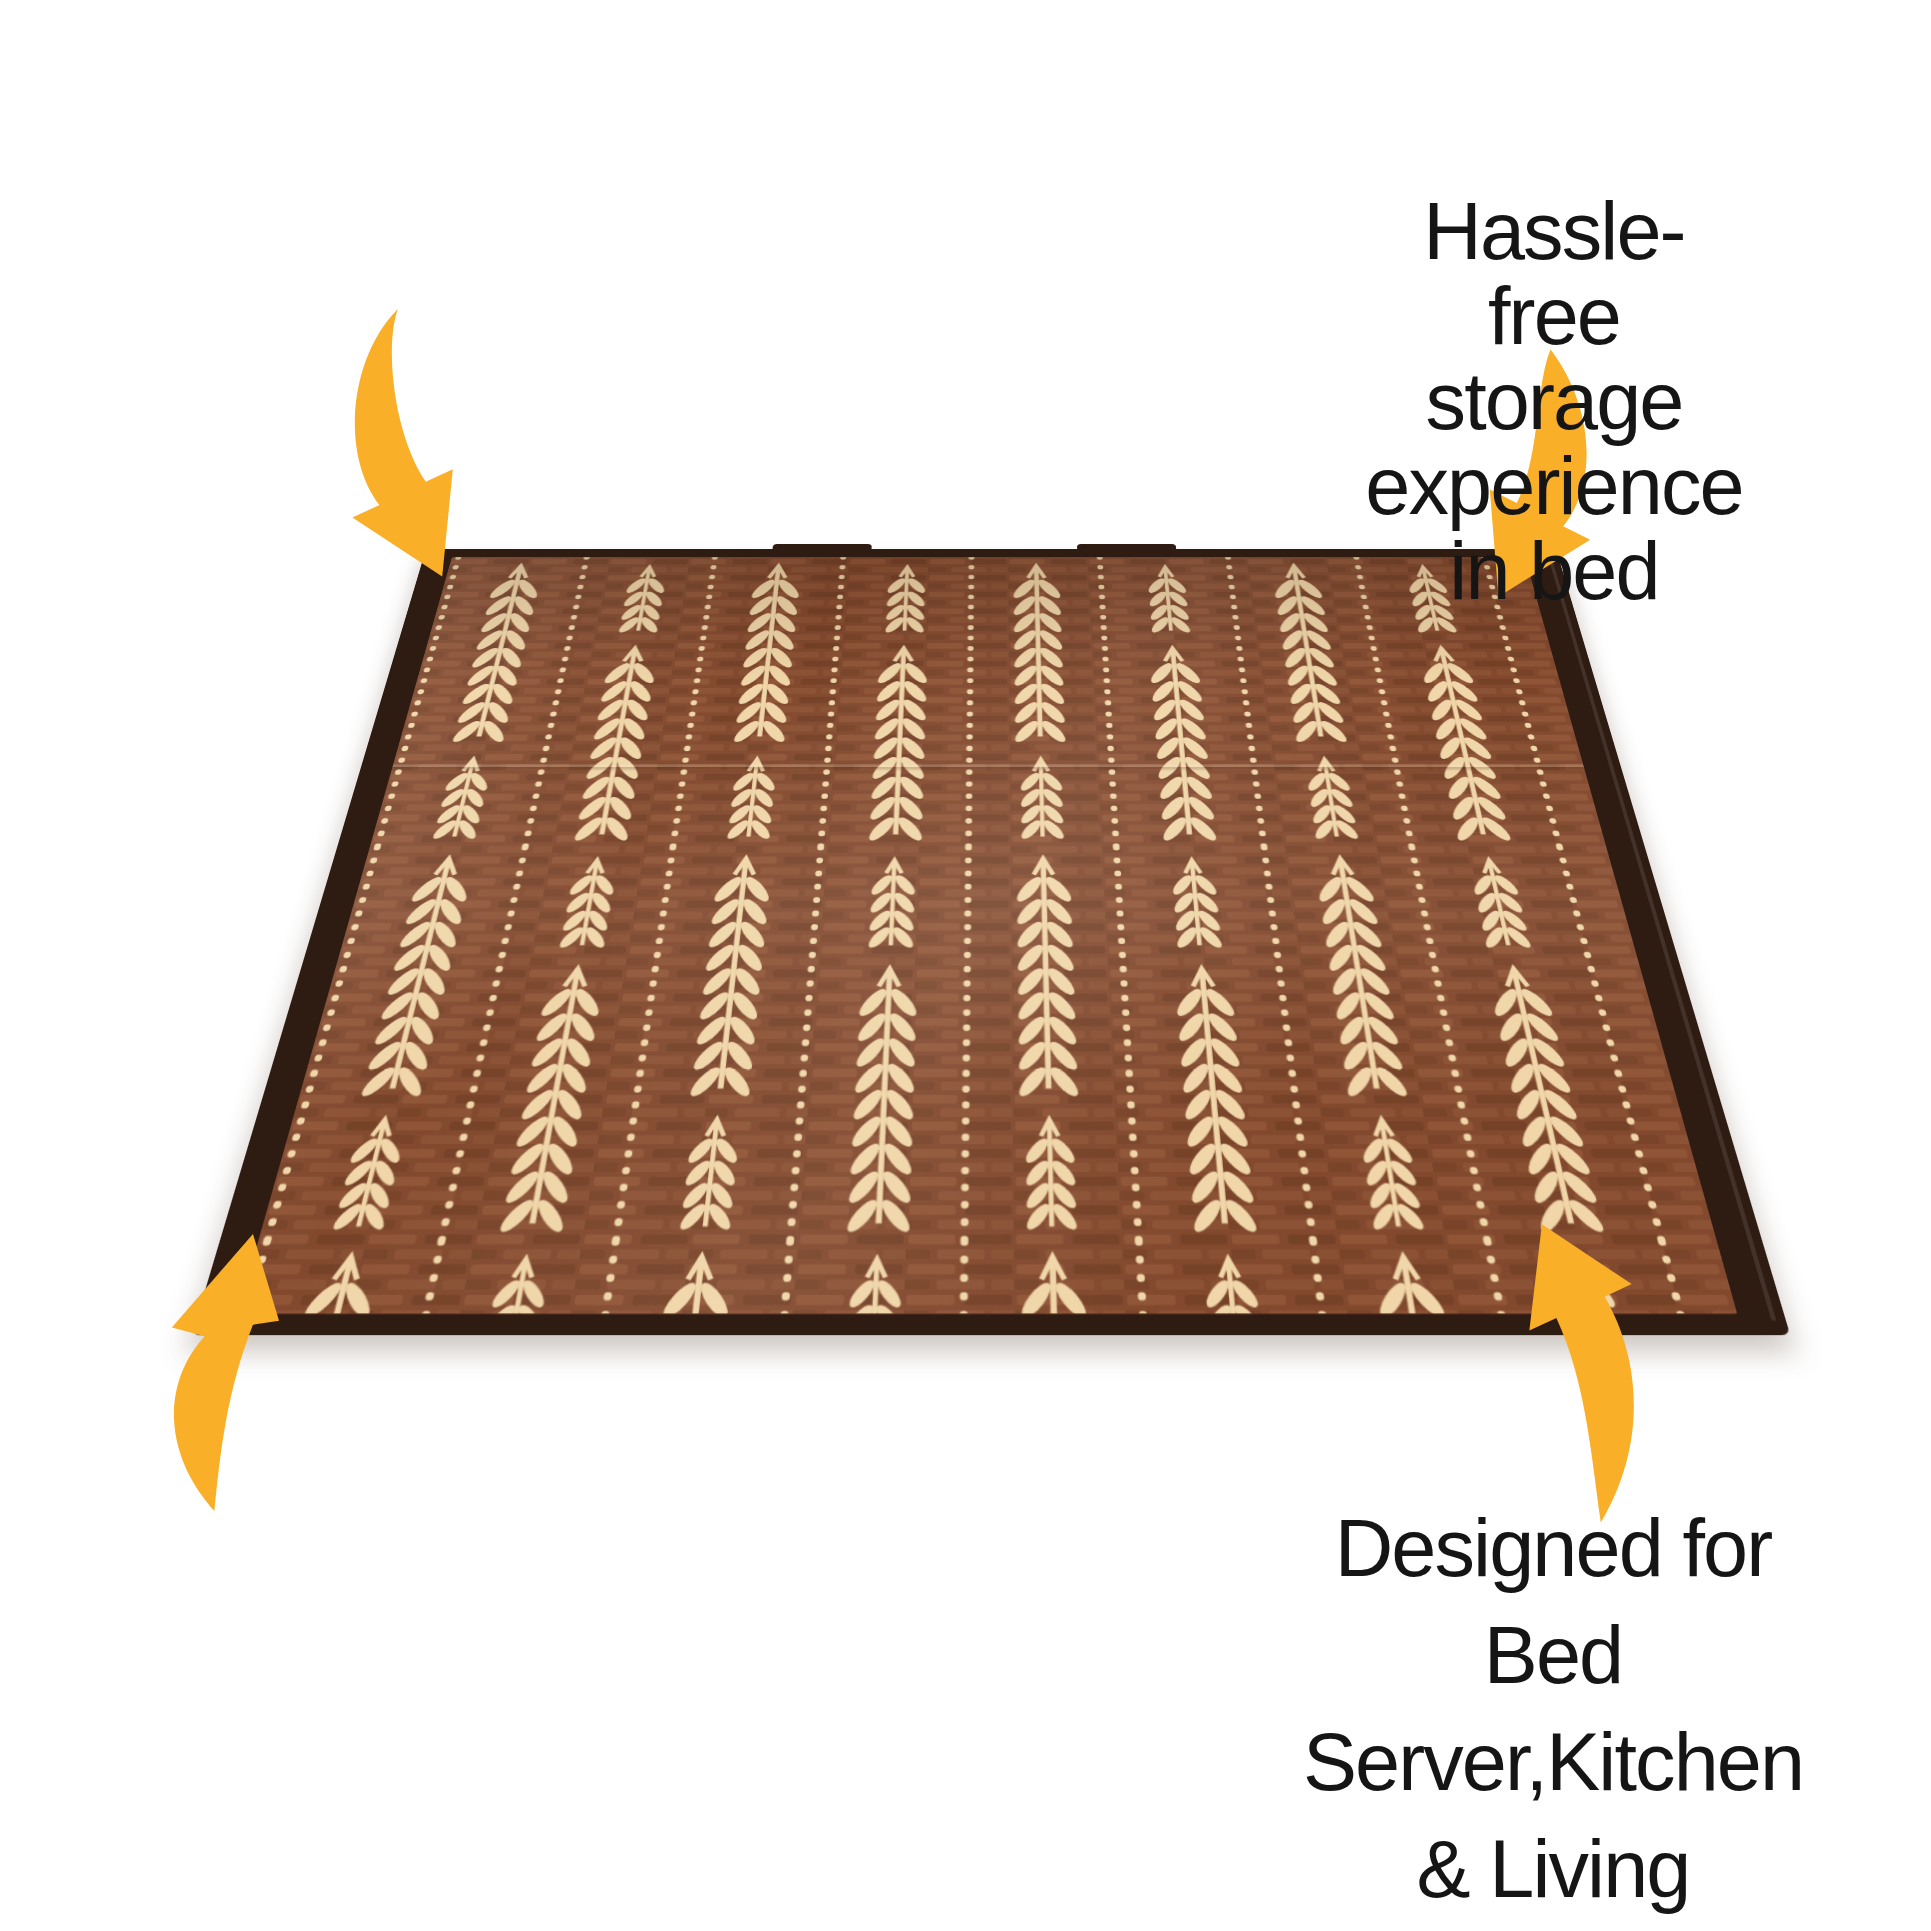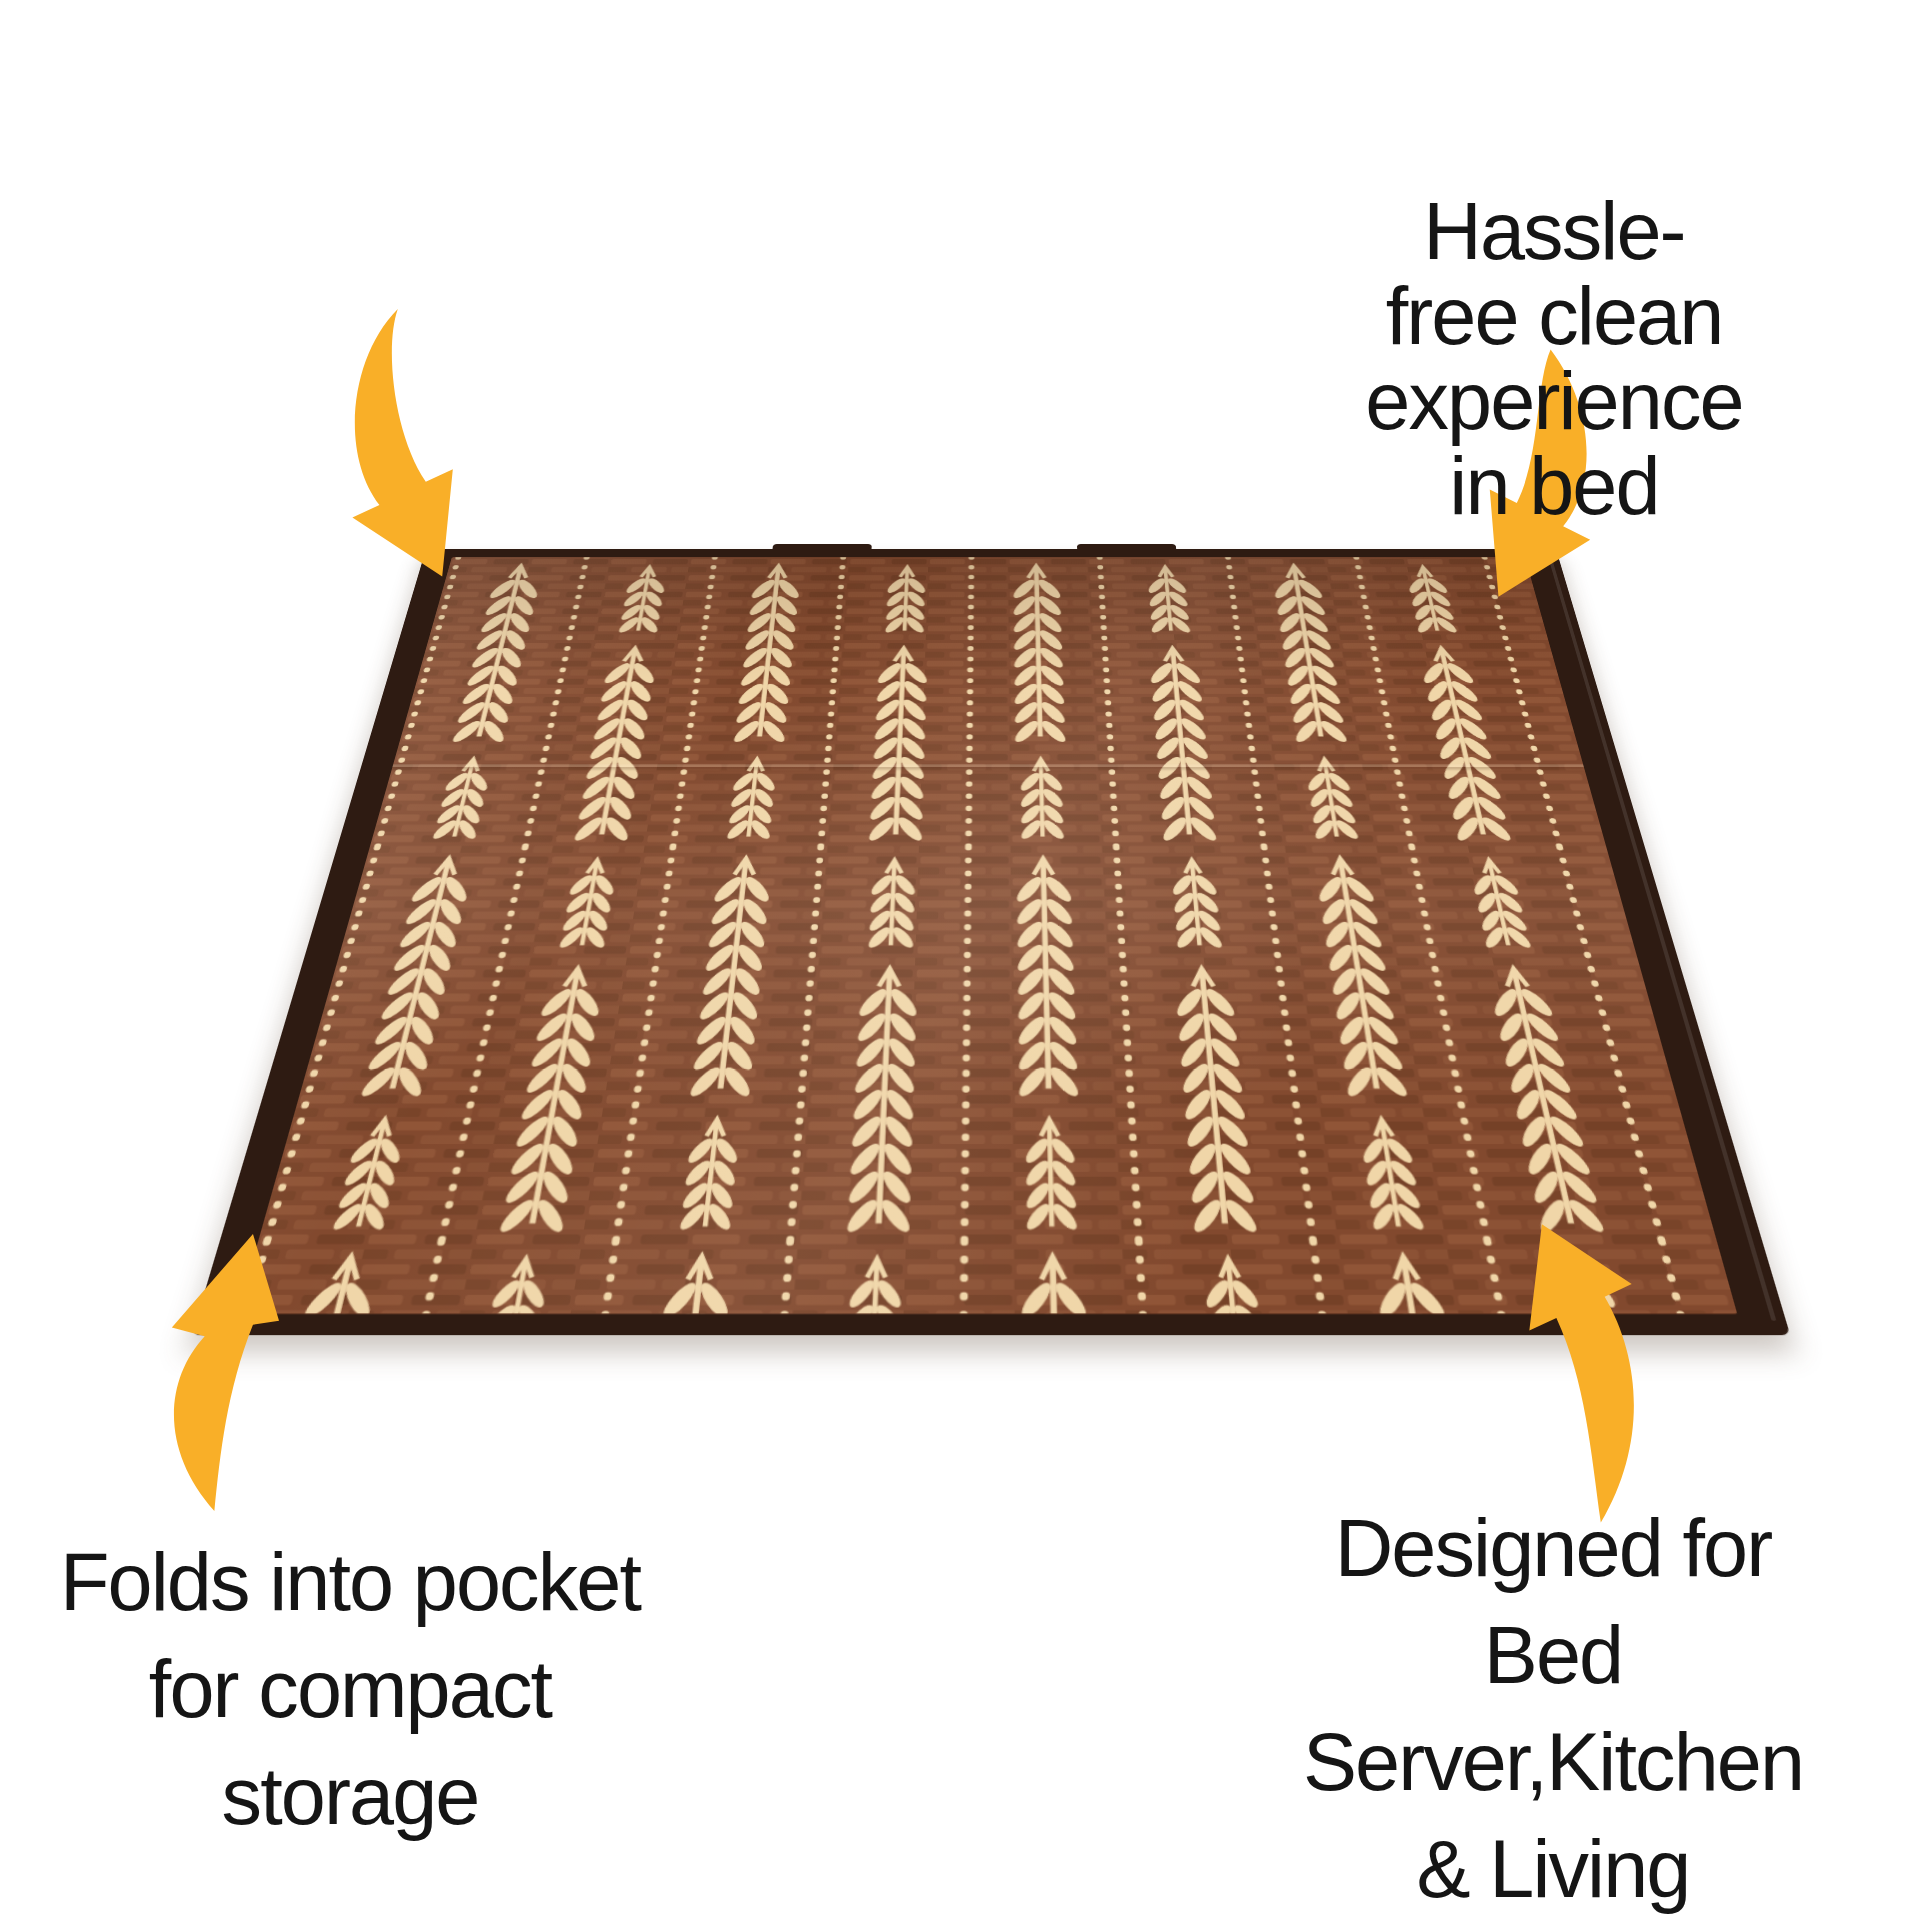--- a/index.html
+++ b/index.html
@@ -155,24 +155,21 @@
              C352,470 362,370 412,320 Z"></path>
     <path fill="#F9AF28" d="M1606,362 C1650,420 1656,500 1619,545 L1647,559 L1552,618 L1543,507 L1571,521
              C1596,470 1590,400 1606,362 Z"></path>
     <path fill="#F9AF28" d="M222,1565 C168,1505 168,1432 212,1384 L178,1375 L262,1278 L289,1368 L262,1372
              C235,1440 228,1505 222,1565 Z"></path>
     <path fill="#F9AF28" d="M1658,1577 C1706,1496 1700,1408 1662,1343 L1690,1330 L1597,1268 L1584,1378 L1612,1365
              C1642,1430 1648,1505 1658,1577 Z"></path>
   </svg>
 
 
-  <div class="callout lh-tight" id="callout-tr">Hassle-free clean
+  <div class="callout lh-tight" id="callout-tr">Hassle-free storage
 experience in bed</div>
 
-  <div class="callout lh-loose" id="callout-bl">Folds into pocket
-for compact
-storage</div>
 
   <div class="callout lh-loose" id="callout-br">Designed for
 Bed Server,Kitchen
 &amp; Living Room</div>
 </div>
 
 
 </body></html>

